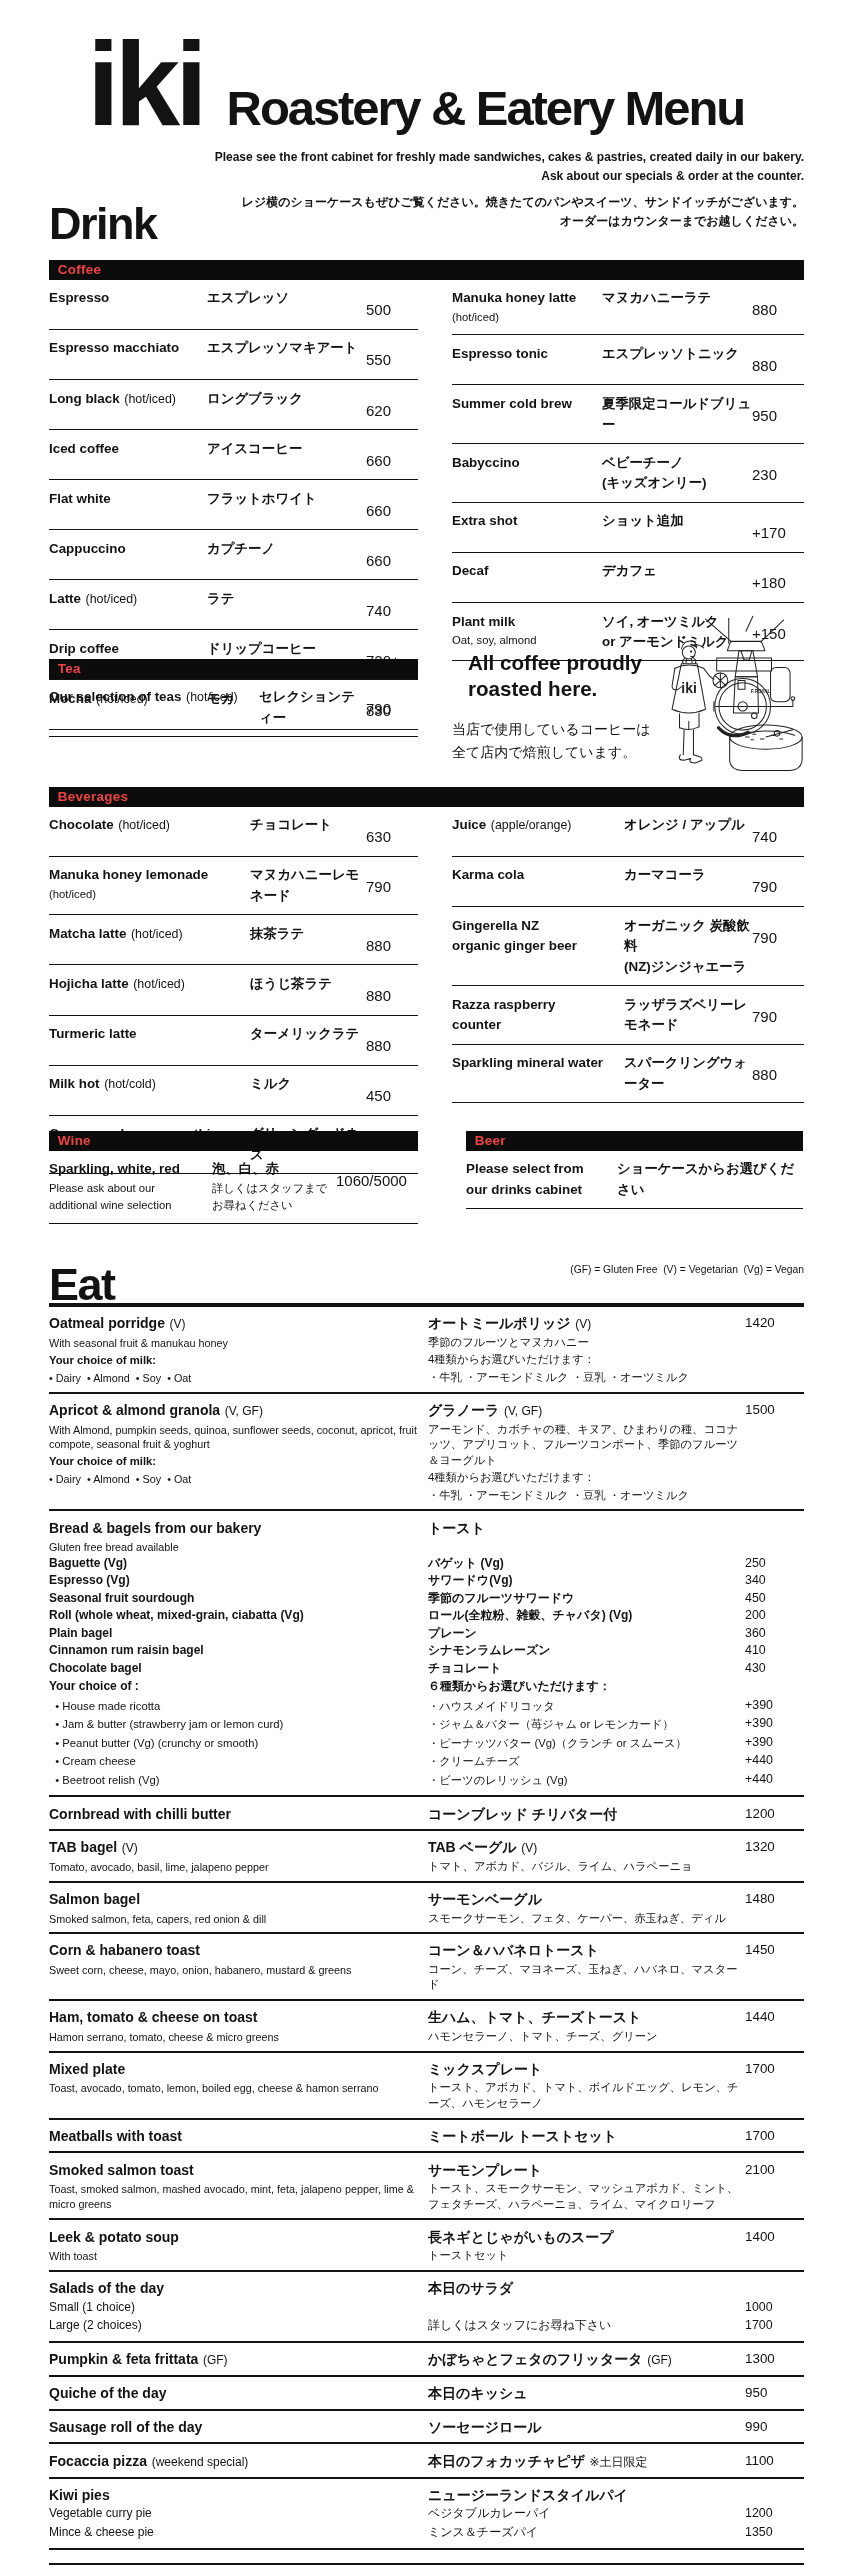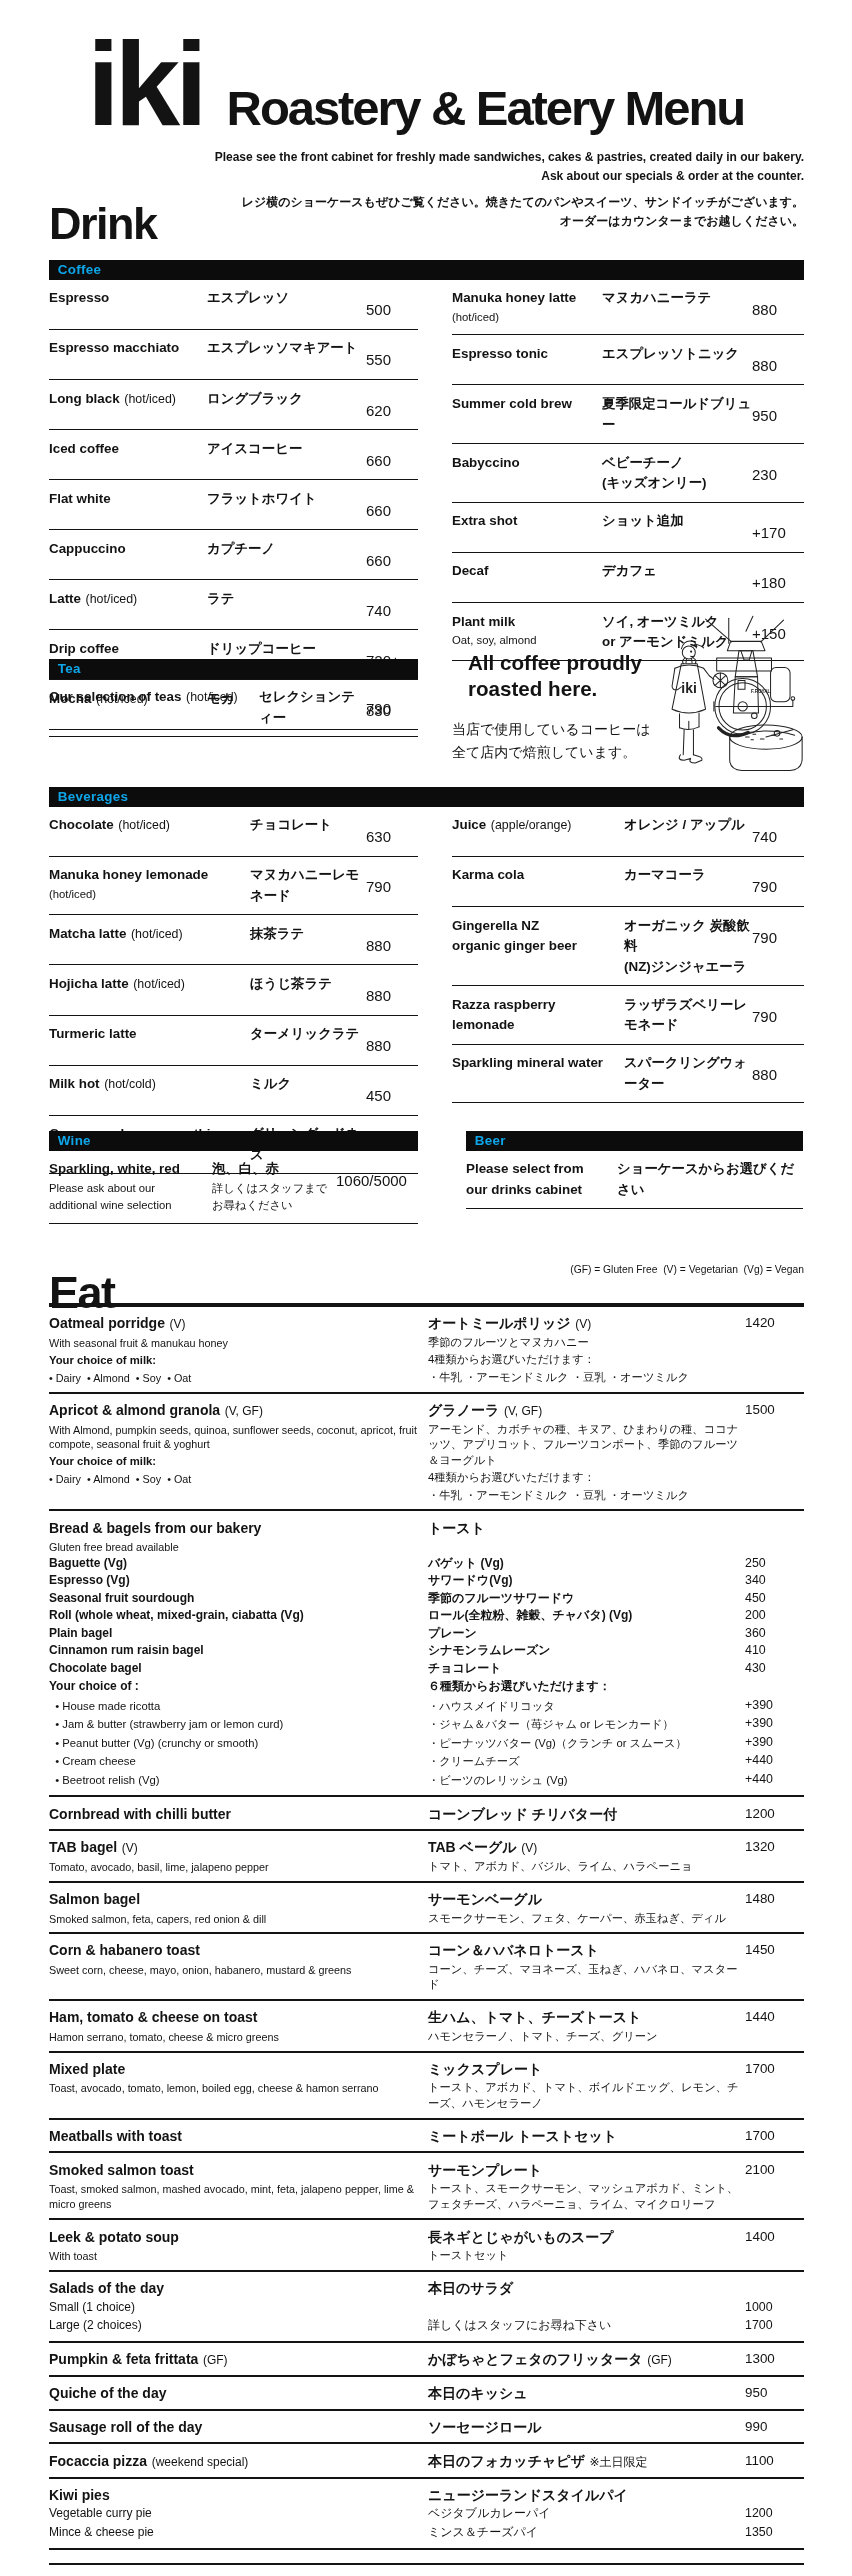--- a/index.html
+++ b/index.html
@@ -10,21 +10,21 @@
   
   .brand{left:87px;top:25px;display:flex;align-items:baseline;gap:24px;}
   .logo{font-size:118px;line-height:1;font-weight:bold;letter-spacing:-5.2px;}
   .brand-title{font-size:49px;line-height:1;font-weight:bold;letter-spacing:-2.1px;}
   .intro{right:48px;top:148px;text-align:right;font-weight:bold;}
   .intro .en{font-size:12px;line-height:19px;}
   .intro .ja{font-size:12px;line-height:19px;margin-top:7.2px;}
   .big-head{font-size:45px;line-height:45px;font-weight:bold;letter-spacing:-1.5px;}
 
   
-  .bar{height:19.6px;background:#0c0c0c;color:#0ea5e9;display:flex;align-items:center;
+  .bar{height:19.6px;background:#0c0c0c;color:#ef4444;display:flex;align-items:center;
        padding-left:8.8px;font-size:13.4px;font-weight:bold;letter-spacing:0.3px;box-sizing:border-box;}
 
   
   .cols{display:flex;}
   .colL{width:369px;}
   .colR{width:352px;margin-left:auto;}
   .drow{display:grid;border-bottom:1.5px solid #131313;padding:8.8px 0 7.7px;align-items:start;}
   .coffeeL .drow{grid-template-columns:158px 1fr 52px;}
   .coffeeR .drow{grid-template-columns:150px 1fr 52px;}
   .tea .drow{grid-template-columns:210px 1fr 52px;}
@@ -303,21 +303,21 @@
           </div>
           <div class="drow">
             <div class="c-en"><span class="nm">Gingerella NZ
 organic ginger beer</span></div>
             <div class="c-ja"><span class="jnm">オーガニック 炭酸飲料
 (NZ)ジンジャエーラ</span></div>
             <div class="c-pr">790</div>
           </div>
           <div class="drow">
             <div class="c-en"><span class="nm">Razza raspberry
-lemonade</span></div>
+counter</span></div>
             <div class="c-ja"><span class="jnm">ラッザラズベリーレモネード</span></div>
             <div class="c-pr">790</div>
           </div>
           <div class="drow">
             <div class="c-en"><span class="nm">Sparkling mineral water</span></div>
             <div class="c-ja"><span class="jnm">スパークリングウォーター</span></div>
             <div class="c-pr">880</div>
           </div>
         </div>
     </div>
@@ -343,21 +343,21 @@
           <div class="c-en"><span class="nm">Please select from
 our drinks cabinet</span></div>
           <div class="c-ja"><span class="jnm">ショーケースからお選びください</span></div>
           <div class="c-pr"></div>
         </div>
       </div>
   </div>
 
   <div class="abs eat">
     <div class="eat-head">
-      <div class="big-head" style="position:absolute;left:0;top:13px;">Eat</div>
+      <div class="big-head" style="position:absolute;left:0;top:5px;">Eat</div>
       <div class="legend">(GF) = Gluten Free  (V) = Vegetarian  (Vg) = Vegan</div>
     </div>
     <div class="eat-rule"></div>
     <div id="eat-items">
         <div class="eitem">
           <div class="emain">
             <div class="c-en">
               <div class="e-h"><span class="e-nm">Oatmeal porridge</span><span class="e-tag">(V)</span></div>
               <div class="e-ln">With seasonal fruit &amp; manukau honey</div>
               <div class="e-ln b">Your choice of milk:</div>

